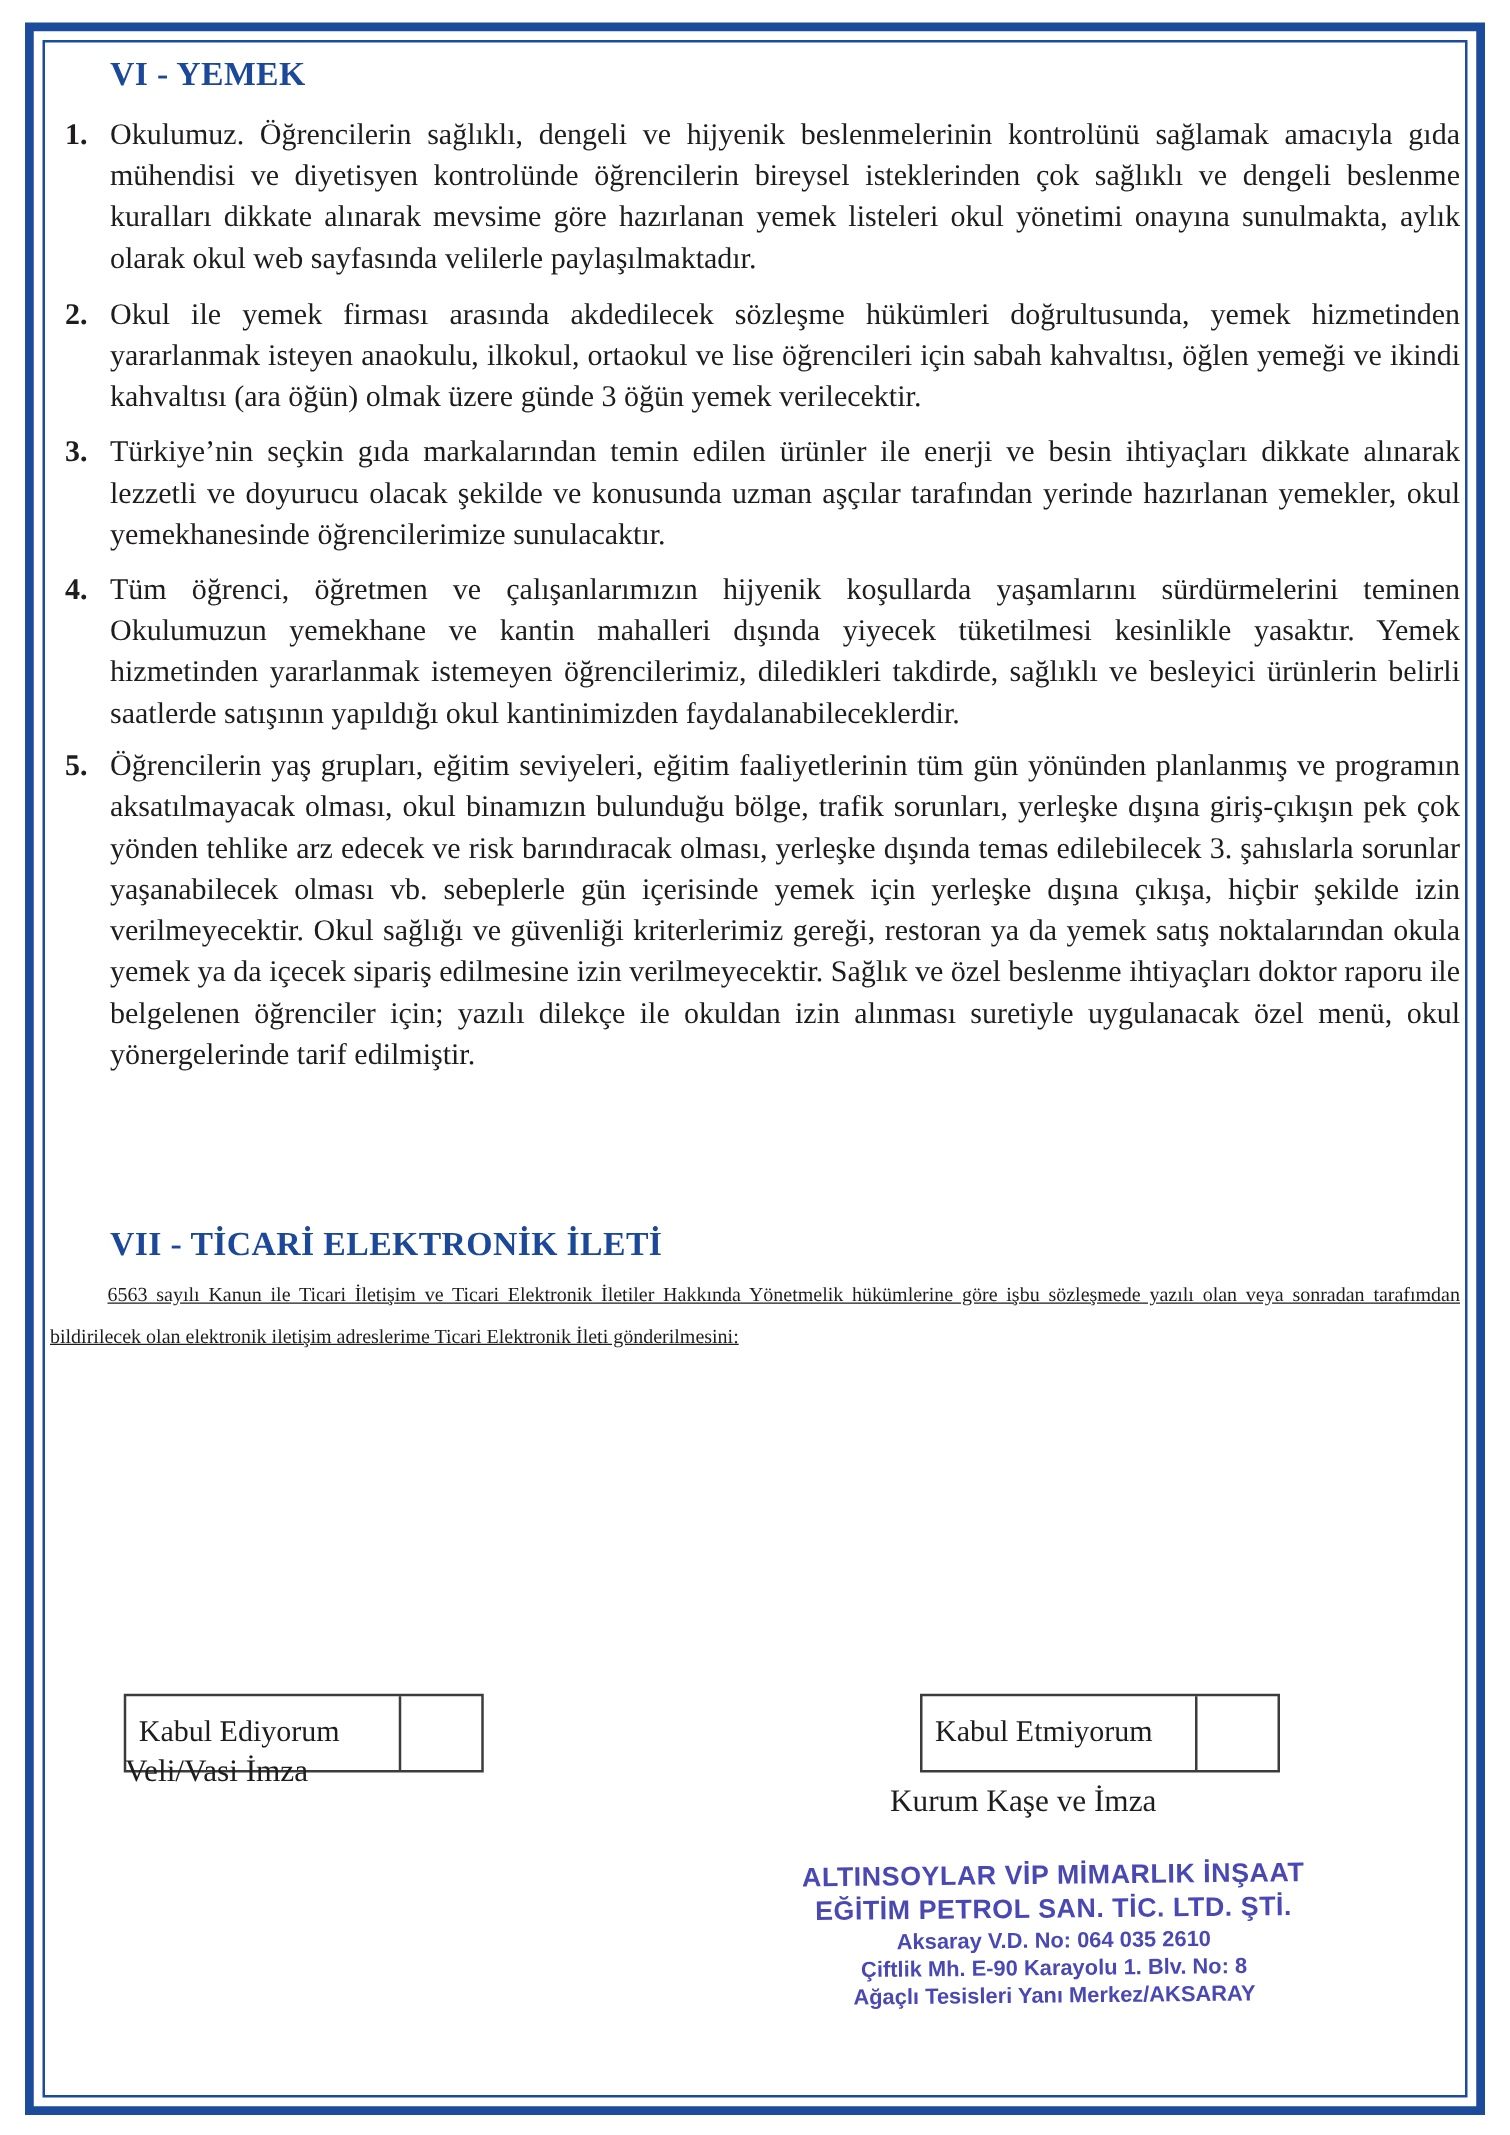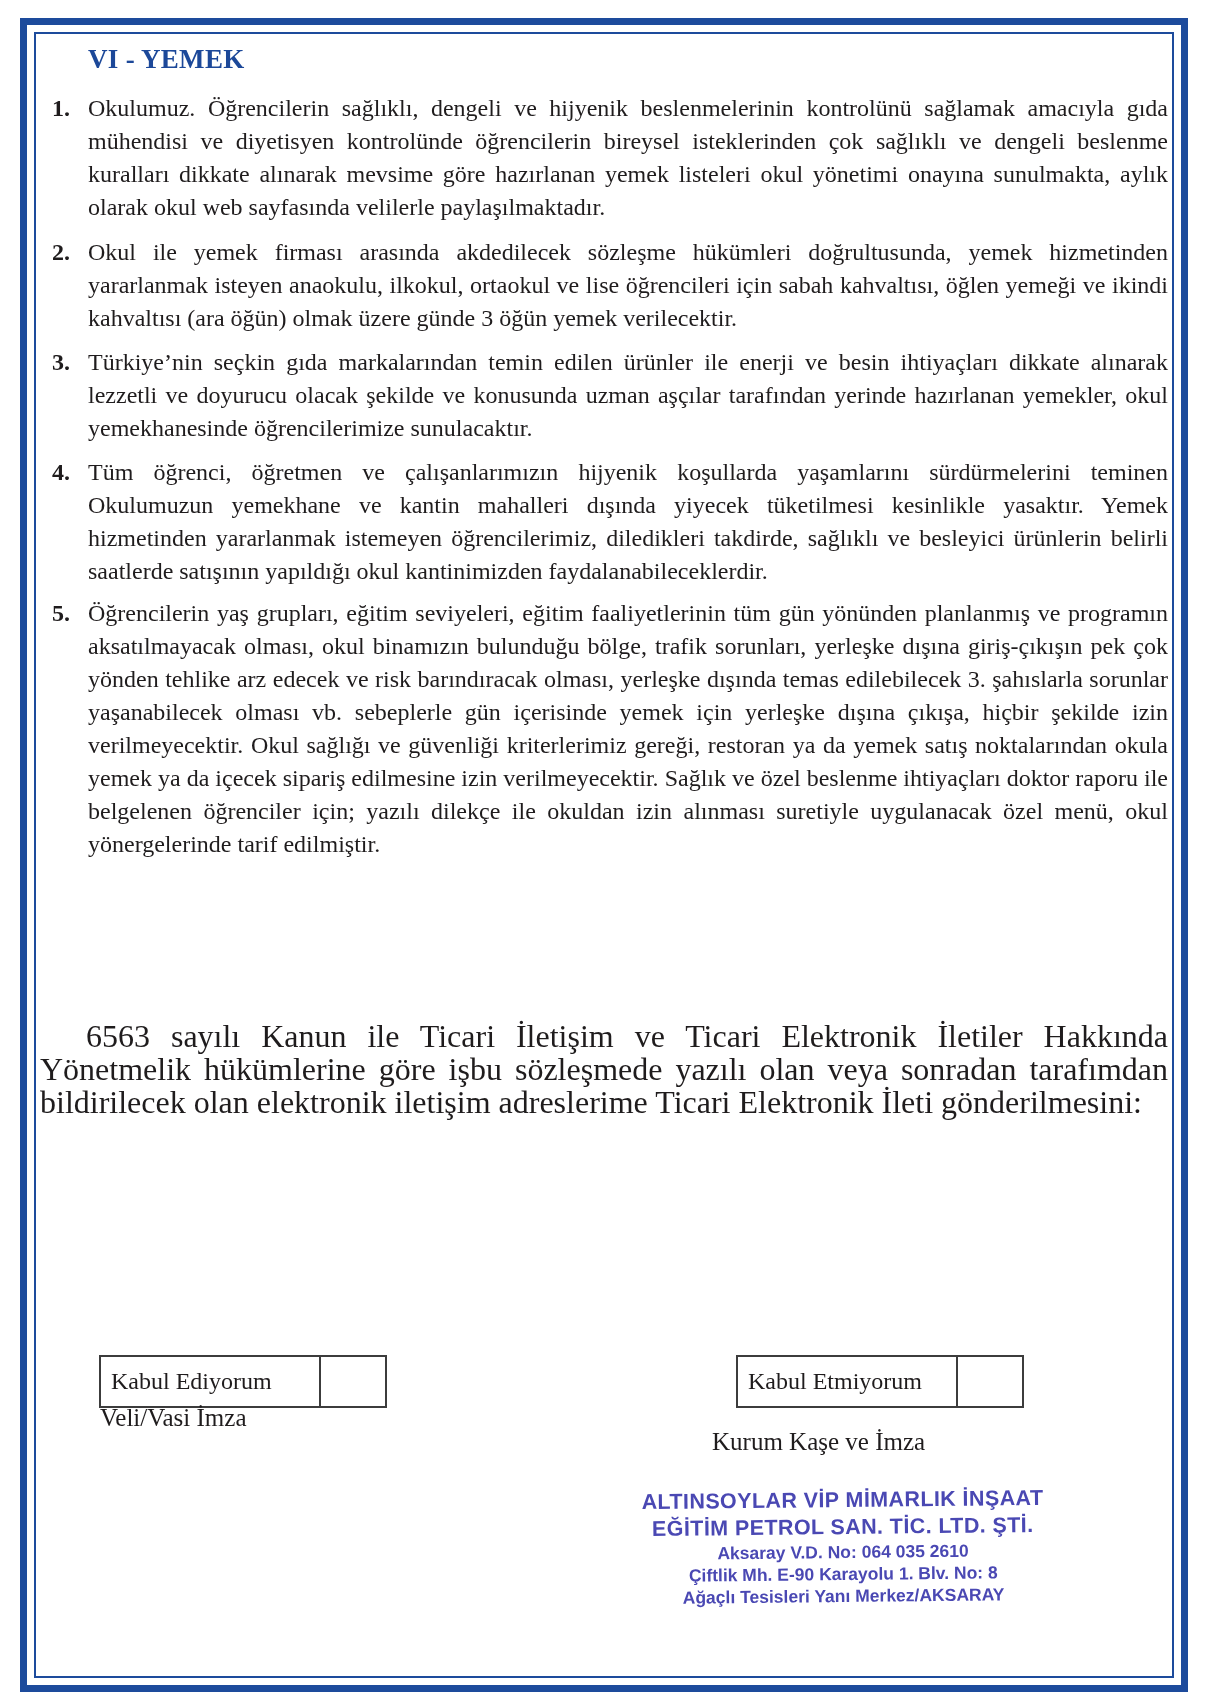--- a/index.html
+++ b/index.html
@@ -45,27 +45,27 @@
   }
   #item-1 { top:92px;  }
   #item-2 { top:236px; }
   #item-3 { top:346px; }
   #item-4 { top:456px; }
   #item-5 { top:597px; }
 
   .paragraph {
     position:absolute; left:40px; top:1020px; width:1128px;
     box-sizing:border-box;
-    font-size:32px; line-height:33px;
-    text-align:justify; text-indent:46px;
+    font-size:16px; line-height:33px;
+    text-align:justify; text-indent:46px;text-decoration:underline;
   }
 
   .consent-box {
     position:absolute; top:1355px;
-    width:288px; height:53px;
+    width:288px; height:63px;
     border:2px solid #3c3c3c;
     box-sizing:border-box;
     display:flex; align-items:stretch;
     background:#ffffff;
   }
   #consent-accept { left:99px; }
   #consent-reject { left:736px; }
   .consent-label {
     flex:1; display:flex; align-items:center;
     padding-left:10px; font-size:24px; white-space:nowrap;
@@ -121,20 +121,21 @@
   <div id="item-4" class="list-item">
     <span class="num">4.</span>
     <span>Tüm öğrenci, öğretmen ve çalışanlarımızın hijyenik koşullarda yaşamlarını sürdürmelerini teminen Okulumuzun yemekhane ve kantin mahalleri dışında yiyecek tüketilmesi kesinlikle yasaktır. Yemek hizmetinden yararlanmak istemeyen öğrencilerimiz, diledikleri takdirde, sağlıklı ve besleyici ürünlerin belirli saatlerde satışının yapıldığı okul kantinimizden faydalanabileceklerdir.</span>
   </div>
 
   <div id="item-5" class="list-item">
     <span class="num">5.</span>
     <span>Öğrencilerin yaş grupları, eğitim seviyeleri, eğitim faaliyetlerinin tüm gün yönünden planlanmış ve programın aksatılmayacak olması, okul binamızın bulunduğu bölge, trafik sorunları, yerleşke dışına giriş-çıkışın pek çok yönden tehlike arz edecek ve risk barındıracak olması, yerleşke dışında temas edilebilecek 3. şahıslarla sorunlar yaşanabilecek olması vb. sebeplerle gün içerisinde yemek için yerleşke dışına çıkışa, hiçbir şekilde izin verilmeyecektir. Okul sağlığı ve güvenliği kriterlerimiz gereği, restoran ya da yemek satış noktalarından okula yemek ya da içecek sipariş edilmesine izin verilmeyecektir. Sağlık ve özel beslenme ihtiyaçları doktor raporu ile belgelenen öğrenciler için; yazılı dilekçe ile okuldan izin alınması suretiyle uygulanacak özel menü, okul yönergelerinde tarif edilmiştir.</span>
   </div>
 
+  <div id="heading-vii" class="section-heading">VII - TİCARİ ELEKTRONİK İLETİ</div>
 
   <div class="paragraph">6563 sayılı Kanun ile Ticari İletişim ve Ticari Elektronik İletiler Hakkında Yönetmelik hükümlerine göre işbu sözleşmede yazılı olan veya sonradan tarafımdan bildirilecek olan elektronik iletişim adreslerime Ticari Elektronik İleti gönderilmesini:</div>
 
   <div id="consent-accept" class="consent-box">
     <span class="consent-label">Kabul Ediyorum</span>
     <span class="consent-check"></span>
   </div>
 
   <div id="consent-reject" class="consent-box">
     <span class="consent-label">Kabul Etmiyorum</span>

